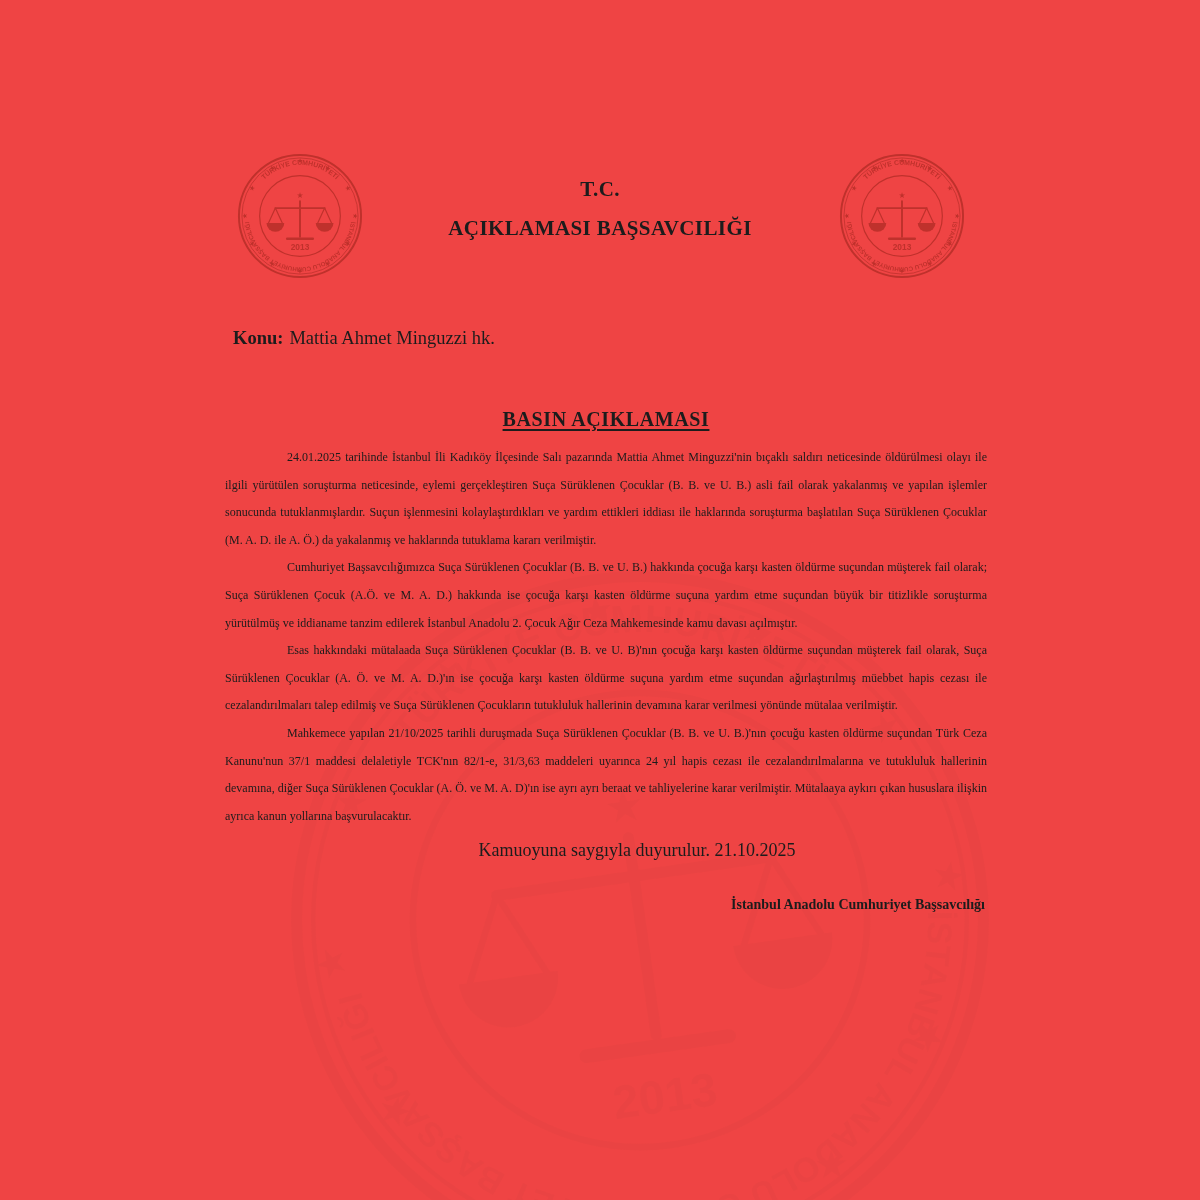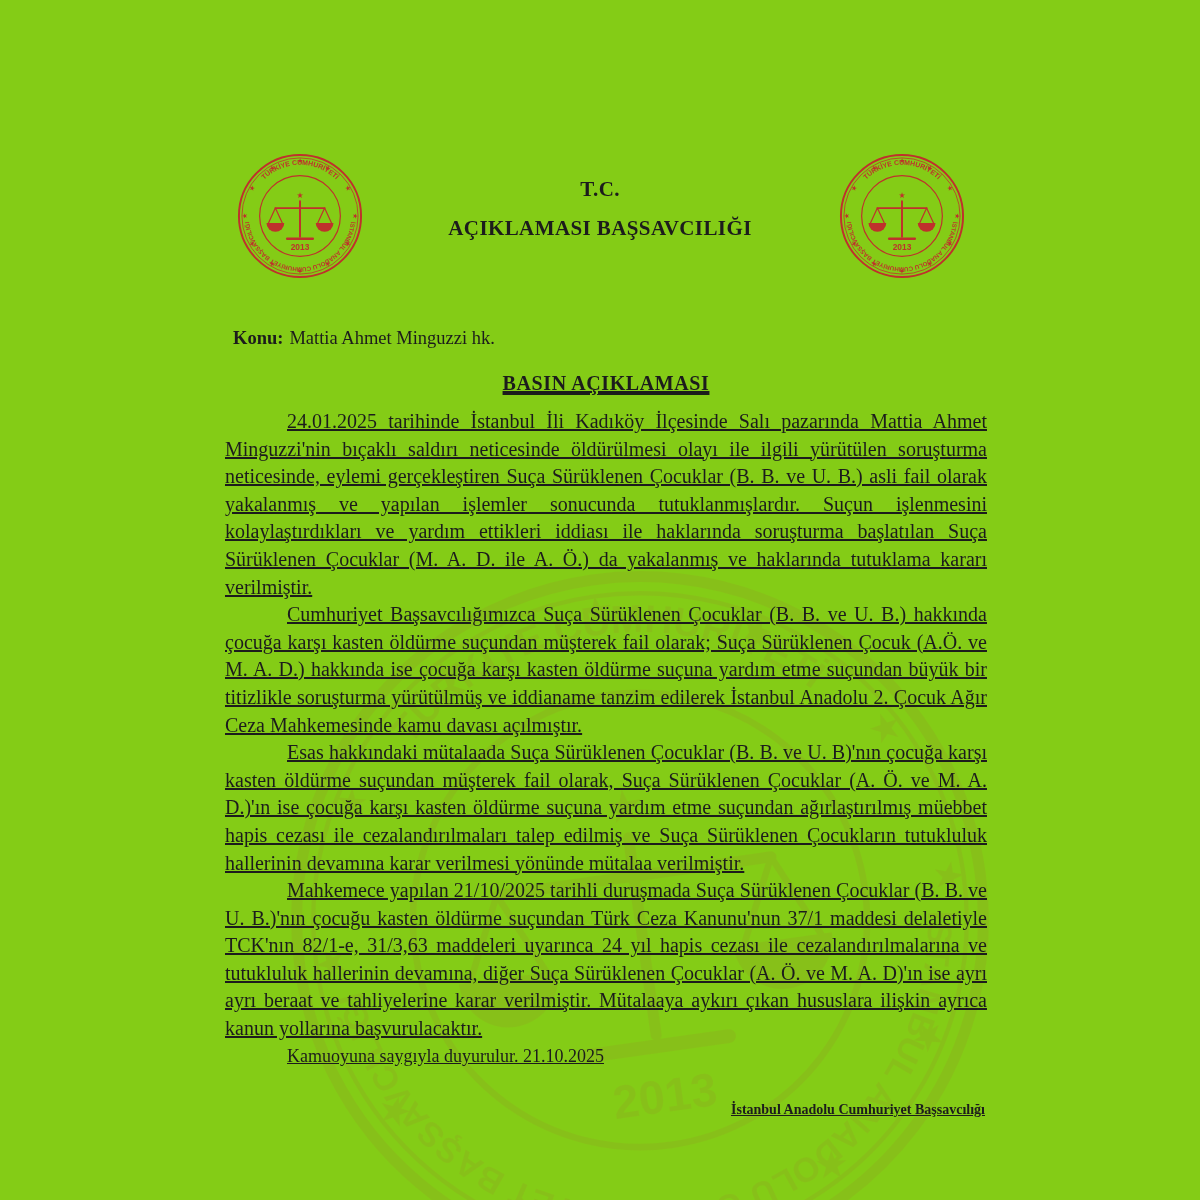--- a/index.html
+++ b/index.html
@@ -1,20 +1,20 @@
 <!DOCTYPE html>
 <html><head>
 <meta charset="utf-8">
 <style>
   html, body { margin: 0; padding: 0; background: #ffffff; }
   .page {
     position: relative;
     width: 1200px;
     height: 1200px;
-    background: #84cc16;
+    background: #ef4444;
     overflow: hidden;
     font-family: "Liberation Serif", serif;
     color: #1c1c1c;
   }
 
   
   .watermark {
     position: absolute;
     left: 280px;
     top: 560px;
@@ -57,47 +57,47 @@
     top: 328px;
     left: 233px;
     font-size: 18.5px;
     text-align: right;
   }
   .subject .label { font-weight: bold; }
   .subject .value { margin-left: 6px; }
 
   .doc-body {
     position: absolute;
-    top: 372px;
+    top: 408px;
     left: 225px;
     width: 762px;
-    text-decoration: underline;
   }
   .doc-title {
     text-align: center;
     font-weight: bold;
     font-size: 20px;
     letter-spacing: 0.6px;
     text-decoration: underline;
     text-decoration-thickness: 2px;
     text-underline-offset: 3px;
     margin: 0 0 13px 0;
   }
   .para {
     margin: 0;
-    font-size: 20px;
+    font-size: 12px;
     line-height: 27.6px;
     text-align: justify;
     text-indent: 62px;
   }
   .closing {
-    margin: 0;
+    margin: 7px;
     font-size: 18px;
     line-height: 27.6px;
     text-indent: 62px;
+    text-align: center;
   }
   .signature {
     margin-top: 32px;
     text-align: right;
     font-weight: bold;
     font-size: 14px;
     padding-right: 2px;
   }
 </style>
 </head>

